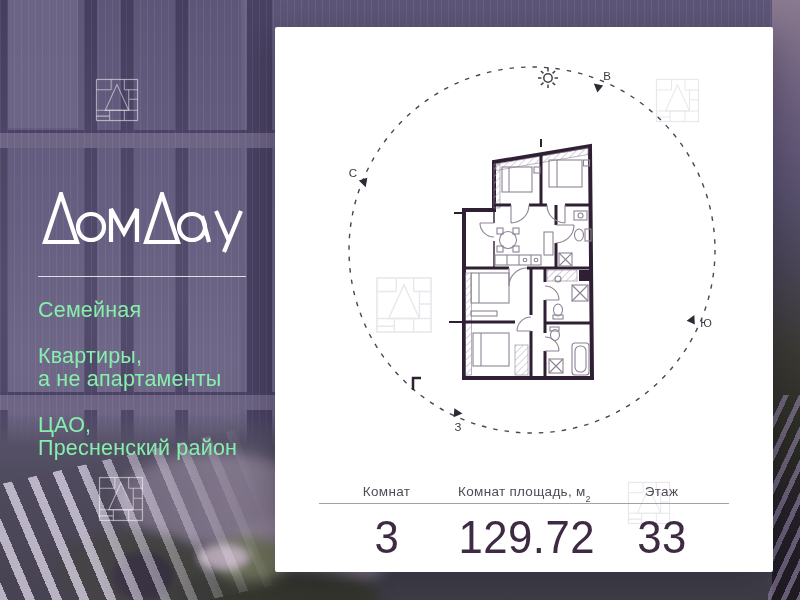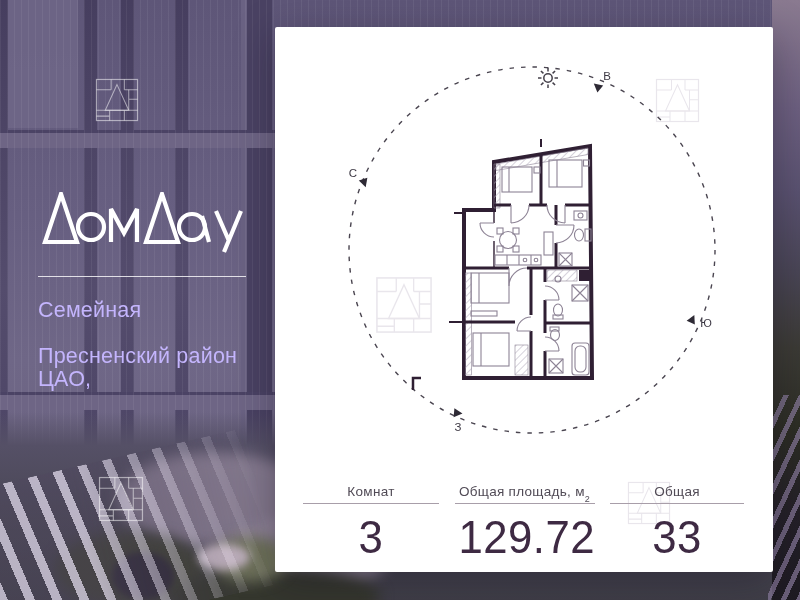--- a/index.html
+++ b/index.html
@@ -29,35 +29,35 @@
     background:linear-gradient(180deg,#8a7a90 0%,#6d6080 18%,#5a5270 32%,#4a4656 45%,#3c3b35 58%,#2c2d24 72%,#242028 86%,#1e1b22 100%);}
   .railing{position:absolute;left:768px;top:395px;width:36px;height:205px;opacity:.75;
     background:repeating-linear-gradient(115deg,rgba(142,127,162,.9) 0 5px,rgba(0,0,0,0) 5px 14px);}
 
   
   .wm{position:absolute;fill:none;pointer-events:none;}
   .wm.on-photo{stroke:rgba(255,255,255,.52);}
   .wm.on-card{stroke:#e9e6ec;}
 
   
-  .left-content{position:absolute;left:38px;top:192px;width:232px;color:#c4b5fd;z-index:3;}
+  .left-content{position:absolute;left:38px;top:192px;width:232px;color:#86efac;z-index:3;}
   .logo-svg{display:block;margin-left:4px;stroke:#ffffff;fill:none;
     stroke-width:4.2;stroke-linecap:butt;stroke-linejoin:miter;}
   .divider{width:208px;height:1px;background:rgba(255,255,255,.8);margin-top:22px;}
   .feature{font-size:21.5px;line-height:23.5px;letter-spacing:.2px;margin-top:22px;font-weight:400;}
   .feature:first-of-type{margin-top:27px;}
 
   
   .card{position:absolute;left:275px;top:27px;width:498px;height:545px;background:#ffffff;
     border-radius:2px;box-shadow:0 10px 40px rgba(18,12,30,.35);z-index:2;}
   .plan-svg{position:absolute;left:0;top:0;z-index:3;}
 
   
   .stats{position:absolute;left:28px;top:455px;width:441px;display:flex;
-    justify-content:space-between;z-index:4;}
+    justify-content:center;z-index:4;}
   .stat{display:flex;flex-direction:column;}
   .stat.c1{width:136px}.stat.c2{width:140px}.stat.c3{width:134px}
   .stat-label{height:17px;display:flex;align-items:flex-end;justify-content:center;
     font-size:13.5px;letter-spacing:.3px;color:#514b56;}
   .stat-label sup{font-size:9px;line-height:0;}
   .stat-line{margin-top:4px;height:1px;background:#a89ea9;}
   .stat-value{margin-top:6px;text-align:center;font-size:46px;color:#3e2a43;
     letter-spacing:.5px;transform:scaleX(.95);}
 
   
@@ -124,22 +124,26 @@
     </svg>
 
     <div class="divider"></div>
 
     <div class="feature">
       <div>Семейная</div>
     </div>
     <div class="feature">
     </div>
     <div class="feature">
+      <div>Квартиры,</div>
+      <div>а не апартаменты</div>
+    </div>
+    <div class="feature">
+      <div>ЦАО,</div>
       <div>Пресненский район</div>
-      <div>ЦАО,</div>
     </div>
   </div>
 
   <div class="card">
 
     <svg class="wm on-card" style="left:380px;top:51px" width="45" height="45" viewBox="0 0 60 60">
         <use href="#dd-mark"></use>
       </svg>
     <svg class="wm on-card" style="left:100px;top:249px" width="58" height="58" viewBox="0 0 60 60">
         <use href="#dd-mark"></use>
@@ -254,26 +258,26 @@
     </svg>
 
     <div class="stats">
       <div class="stat c1">
         <div class="stat-label">Комнат</div>
         <div class="stat-line"></div>
         <div class="stat-value">3</div>
       </div>
       <div class="stat c2">
         <div class="stat-label">
-            <span>Общая площадь, м</span>
+            <span>Комнат площадь, м</span>
             <sup>2</sup>
           </div>
         <div class="stat-line"></div>
         <div class="stat-value">129.72</div>
       </div>
       <div class="stat c3">
-        <div class="stat-label">Общая</div>
+        <div class="stat-label">Этаж</div>
         <div class="stat-line"></div>
         <div class="stat-value">33</div>
       </div>
     </div>
   </div>
 </div>
 
 </body></html>

